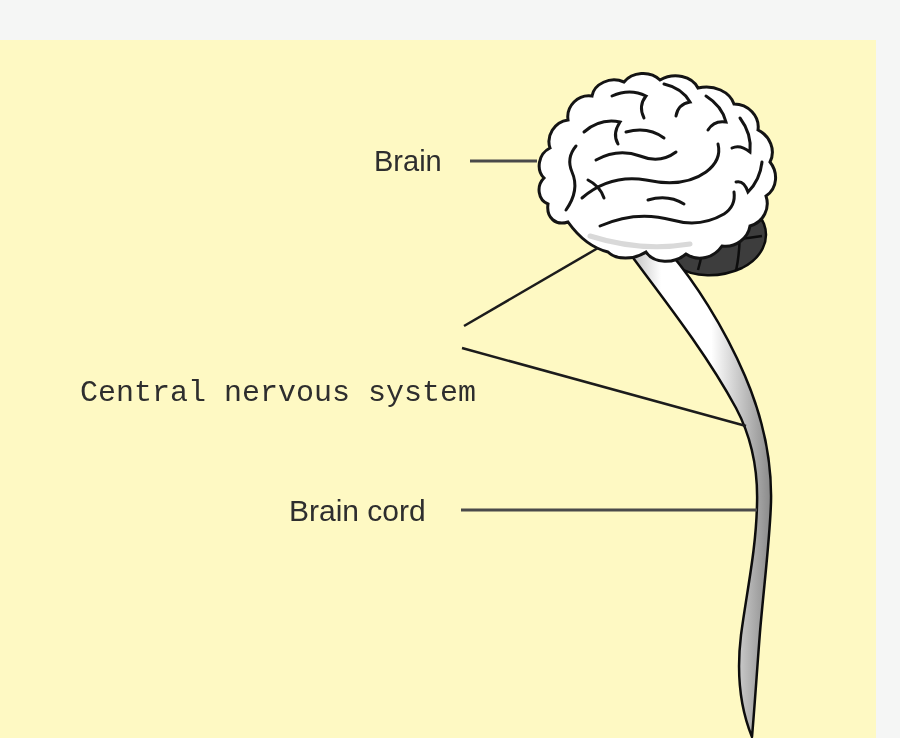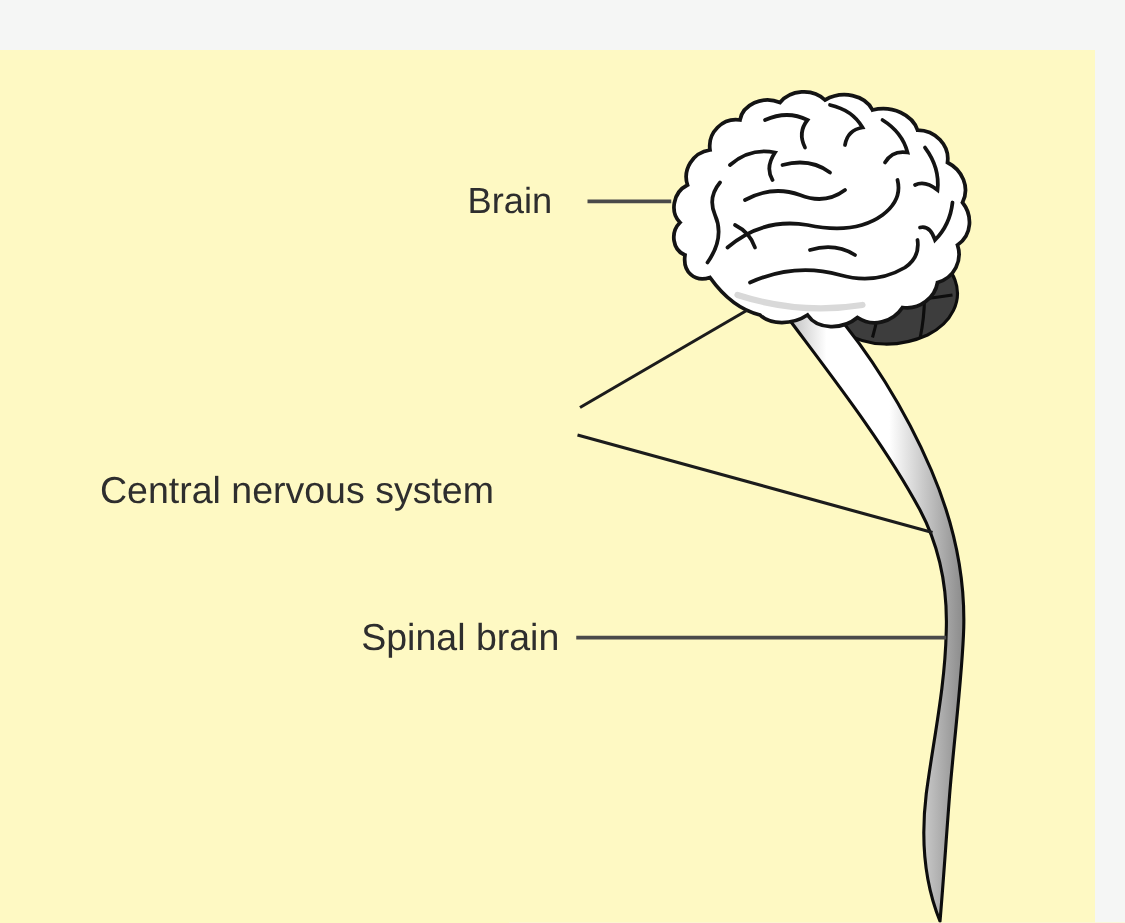--- a/index.html
+++ b/index.html
@@ -38,21 +38,22 @@
     top: 104px;
     font-size: 29px;
     line-height: 34px;
   }
   .label-cns {
     left: 80px;
     top: 258px;
     width: 367px;
     font-size: 30px;
     line-height: 38px;
-    text-align: left;
+    text-align: center;
+    font-family: Liberation Mono, monospace;
   }
   .label-spinal {
     left: 289px;
     top: 455px;
     font-size: 30px;
     line-height: 32px;
   }
 </style>
 </head>
 <body>
@@ -130,15 +131,15 @@
     <line x1="462" y1="308" x2="746" y2="386" stroke="#1c1c1c" stroke-width="2.5"></line>
     <line x1="461" y1="470" x2="757" y2="470" stroke="#4a4a4a" stroke-width="3"></line>
   </svg>
 
   <div class="diagram-label label-brain">Brain</div>
 
   <div class="diagram-label label-cns">
     <div>Central nervous system</div>
   </div>
 
-  <div class="diagram-label label-spinal">Spinal brain</div>
+  <div class="diagram-label label-spinal">Brain cord</div>
 
 </div>
 
 </body></html>

